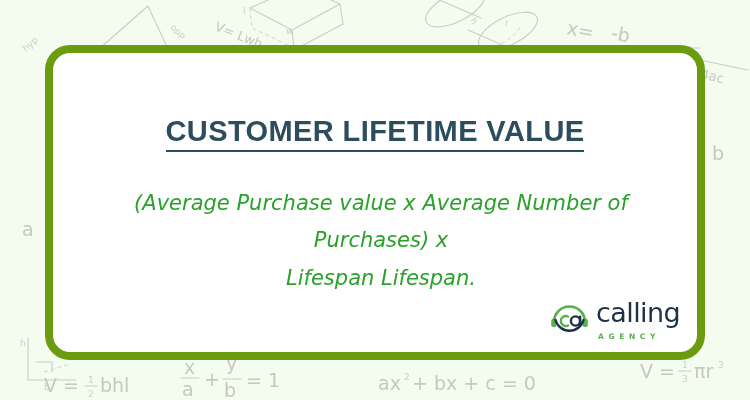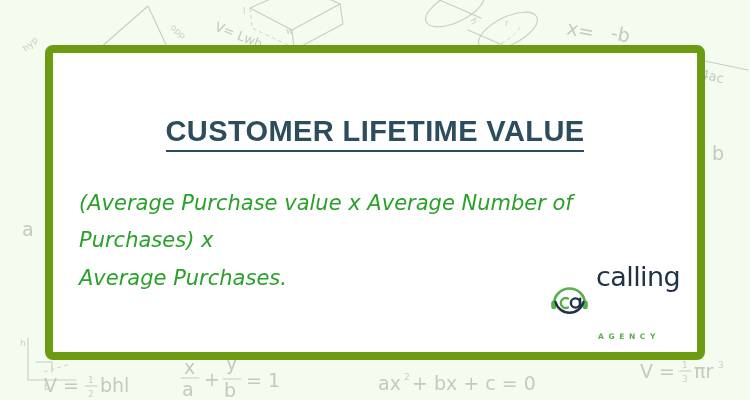--- a/index.html
+++ b/index.html
@@ -66,21 +66,21 @@
   
   .card {
     position: absolute;
     left: 45px;
     top: 45px;
     width: 660px;
     height: 315px;
     box-sizing: border-box;
     background: #ffffff;
     border: 8px solid #6b9b10;
-    border-radius: 8px;
+    border-radius: 25px;
     z-index: 5;
   }
 
   .card-inner {
     position: relative;
     width: 100%;
     height: 100%;
   }
 
   .title {
@@ -99,21 +99,21 @@
   .title .title-text {
     border-bottom: 2.5px solid #2c4d5e;
     padding-bottom: 3px;
   }
 
   .formula {
     position: absolute;
     top: 132px;
     left: 26px;
     right: 14px;
-    text-align: left;
+    text-align: center;
     color: #2aa12a;
     font-family: "DejaVu Sans", sans-serif;
     font-size: 21px;
     font-style: italic;
     line-height: 1.78;
   }
   .formula-line {
     display: block;
   }
 
@@ -126,21 +126,20 @@
     align-items: center;
     gap: 5px;
   }
   .logo-mark {
     display: block;
   }
   .logo-wordmark {
     display: flex;
     flex-direction: column;
     line-height: 1;
-    gap: 36px;
   }
   .logo-name {
     color: #1f3148;
     font-family: "DejaVu Sans", sans-serif;
     font-size: 27px;
     font-weight: normal;
     letter-spacing: -0.6px;
     line-height: 0.92;
   }
   .logo-sub {
@@ -247,21 +246,21 @@
 
   <div class="card">
     <div class="card-inner">
 
       <div class="title">
         <span class="title-text">CUSTOMER LIFETIME VALUE</span>
       </div>
 
       <div class="formula">
         <span class="formula-line">(Average Purchase value x Average Number of Purchases) x</span>
-        <span class="formula-line">Average Purchases.</span>
+        <span class="formula-line">Lifespan Lifespan.</span>
       </div>
 
       <div class="logo">
         <svg class="logo-mark" width="42" height="34" viewBox="0 0 42 34">
 
           <path d="M 5 19 A 15.5 15.5 0 0 1 36 19" fill="none" stroke="#58b04a" stroke-width="2.6" stroke-linecap="round"></path>
           <rect x="2.2" y="15.5" width="5.2" height="8.6" rx="2.6" fill="#58b04a"></rect>
           <rect x="33.6" y="15.5" width="5.2" height="8.6" rx="2.6" fill="#58b04a"></rect>
 
           <path d="M 6.5 17 A 14.5 14.5 0 0 0 34.5 17" fill="none" stroke="#1f3148" stroke-width="2.4" stroke-linecap="round"></path>

